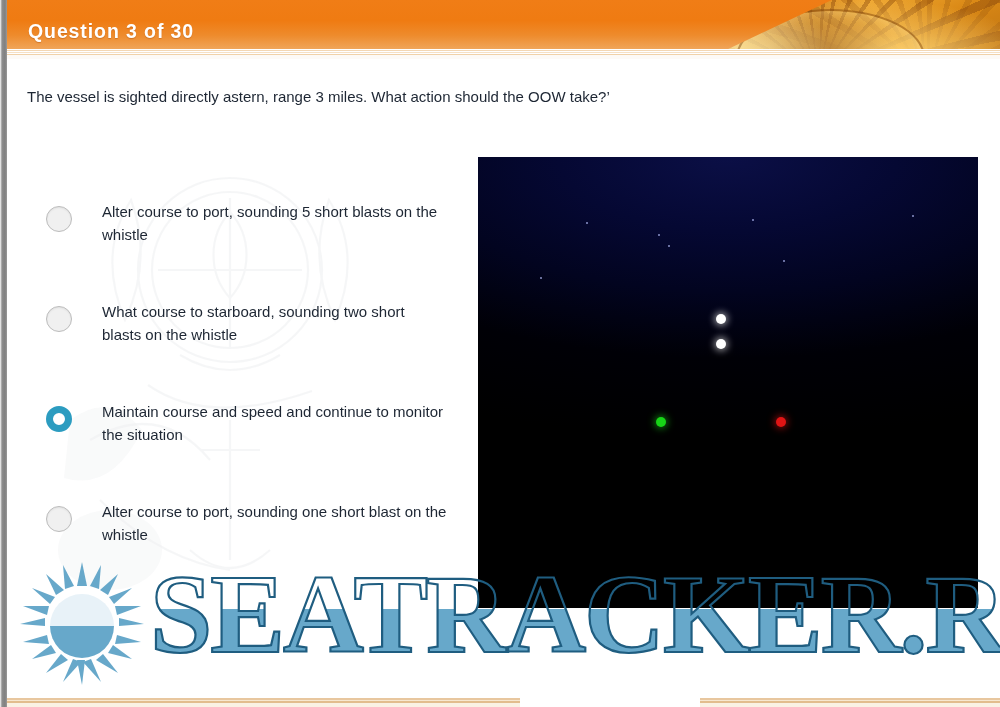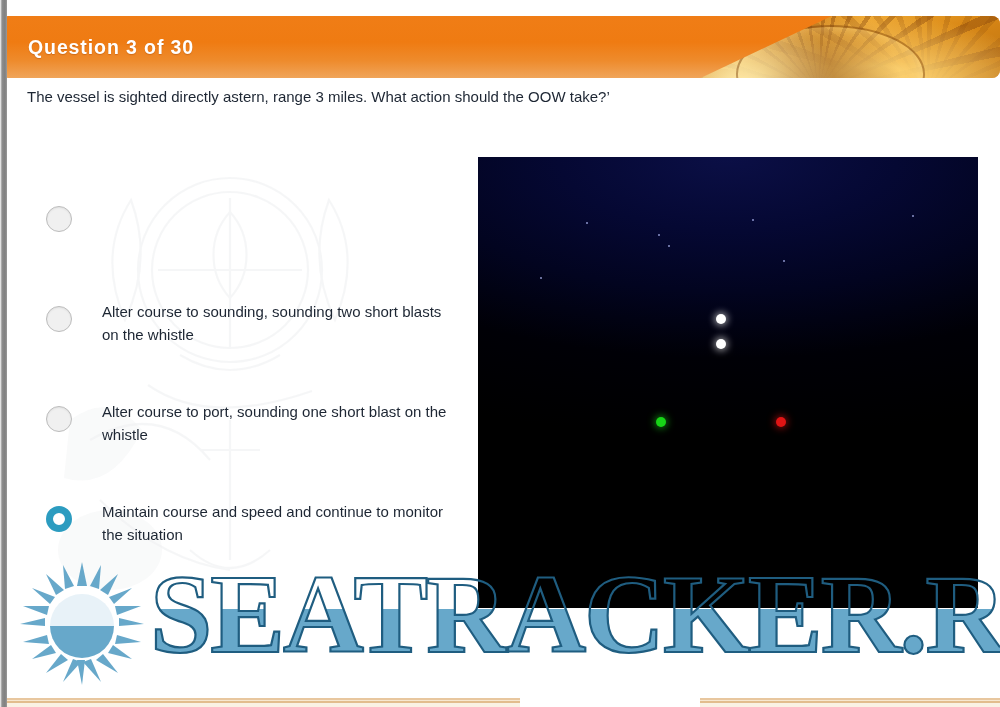--- a/index.html
+++ b/index.html
@@ -23,26 +23,25 @@
     position: absolute;
     left: 0; top: 0;
     width: 7px; height: 707px;
     background: linear-gradient(to right,#fdfdfd 0px,#8e8e8e 2px,#808080 5px,#9a9a9a 7px);
     z-index: 40;
   }
 
   
   .header {
     position: absolute;
-    left: 0; top: 16px;
-    width: 1000px; height: 62px;
+    left: 0; top: 0;
+    width: 1000px; height: 49px;
     background: linear-gradient(to bottom,#f07d16 0%,#ef7b12 42%,#ee8b2c 72%,#f0a55a 100%);
     overflow: hidden;
     z-index: 20;
-    border-radius: 8px;
   }
   .header-deco {
     position: absolute;
     right: 0; top: -14px;
     width: 330px; height: 78px;
     background:
       radial-gradient(circle at 22% 118%, rgba(255,236,170,.95) 0 6%, rgba(0,0,0,0) 34%),
       radial-gradient(circle at 40% 120%, rgba(120,58,8,.55) 0 10%, rgba(0,0,0,0) 46%),
       radial-gradient(ellipse at 62% 110%, rgba(255,216,120,.9) 0 18%, rgba(0,0,0,0) 60%),
       repeating-conic-gradient(from 10deg at 45% 115%,
@@ -253,35 +252,36 @@
     <div class="header-title">Question 3 of 30</div>
   </div>
   <div class="header-stripes"></div>
 
   <div class="question">The vessel is sighted directly astern, range 3 miles. What action should the OOW take?’</div>
 
   <div class="options">
 
     <div class="option">
       <span class="radio"></span>
+      <span class="option-label">Alter course to port, sounding 5 short blasts on the whistle</span>
     </div>
 
     <div class="option">
       <span class="radio"></span>
-      <span class="option-label">Alter course to sounding, sounding two short blasts on the whistle</span>
+      <span class="option-label">What course to starboard, sounding two short blasts on the whistle</span>
+    </div>
+
+    <div class="option selected">
+      <span class="radio"></span>
+      <span class="option-label">Maintain course and speed and continue to monitor the situation</span>
     </div>
 
     <div class="option">
       <span class="radio"></span>
       <span class="option-label">Alter course to port, sounding one short blast on the whistle</span>
-    </div>
-
-    <div class="option selected">
-      <span class="radio"></span>
-      <span class="option-label">Maintain course and speed and continue to monitor the situation</span>
     </div>
 
   </div>
 
   <div class="nav-image">
     <div class="star" style="left:108px;top:65px"></div>
     <div class="star" style="left:180px;top:77px"></div>
     <div class="star" style="left:190px;top:88px"></div>
     <div class="star" style="left:274px;top:62px"></div>
     <div class="star" style="left:305px;top:103px"></div>

